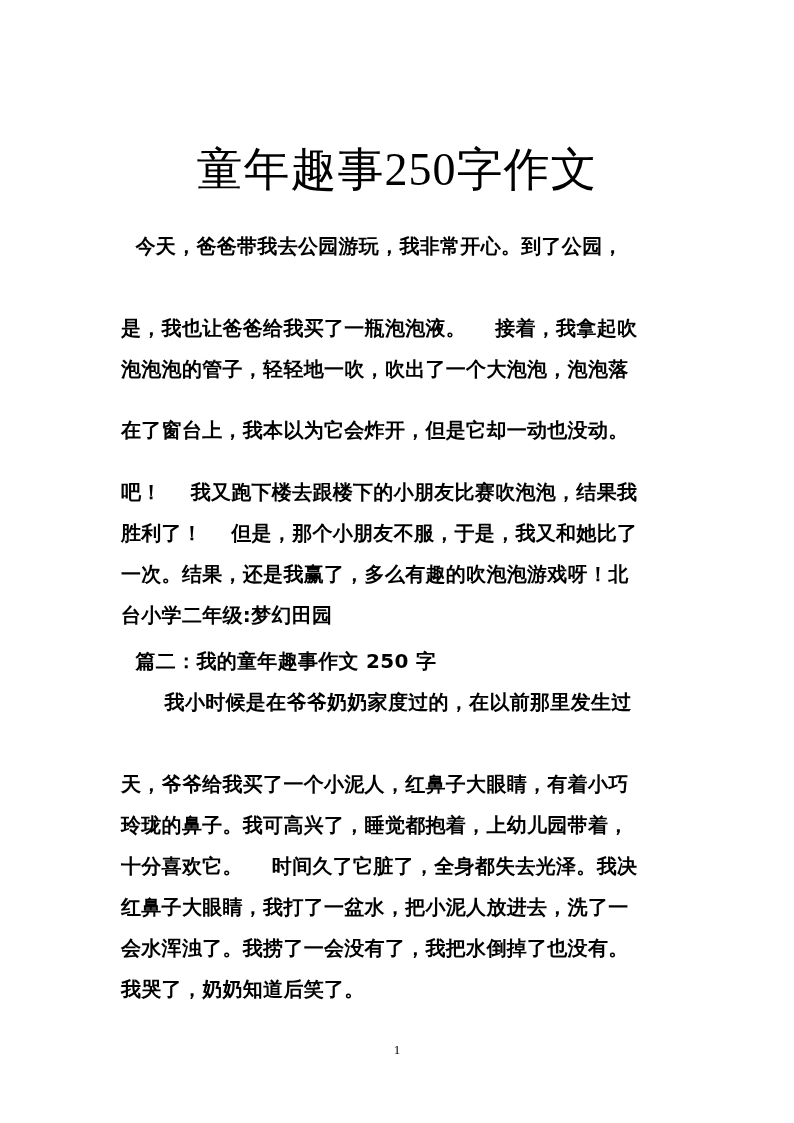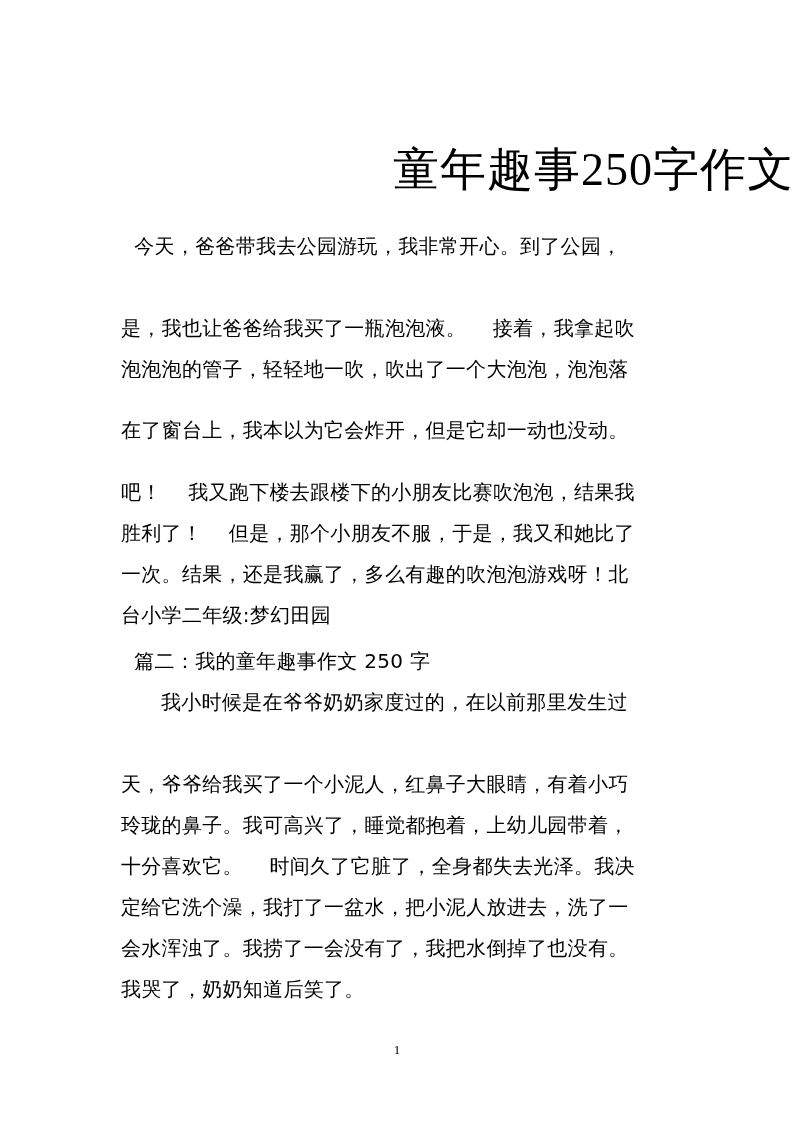--- a/index.html
+++ b/index.html
@@ -20,35 +20,36 @@
       left: 0; top: 0;
       width: 794px;
       height: 1123px;
       background: #ffffff;
     }
     .title {
       position: absolute;
       left: 0;
       width: 794px;
       top: 140px;
-      text-align: right;
+      text-align: center;
       font-family: "Liberation Serif", "DejaVu Serif", serif;
       font-size: 46px;
       line-height: 60px;
       letter-spacing: 1px;
       white-space: nowrap;
     }
     .line {
       position: absolute;
       left: 121px;
       font-size: 20px;
       line-height: 28px;
       white-space: pre;
       font-family: "DejaVu Sans", "Liberation Sans", sans-serif;
       letter-spacing: 0.3px;
+      font-weight: bold;
     }
     .page-number {
       position: absolute;
       left: 0;
       width: 794px;
       top: 1042px;
       text-align: center;
       font-family: "Liberation Serif", "DejaVu Serif", serif;
       font-size: 13px;
       line-height: 16px;
@@ -66,18 +67,18 @@
   <div class="line" style="top:416px">在了窗台上，我本以为它会炸开，但是它却一动也没动。</div>
   <div class="line" style="top:478px">吧！    我又跑下楼去跟楼下的小朋友比赛吹泡泡，结果我</div>
   <div class="line" style="top:519px">胜利了！    但是，那个小朋友不服，于是，我又和她比了</div>
   <div class="line" style="top:560px">一次。结果，还是我赢了，多么有趣的吹泡泡游戏呀！北</div>
   <div class="line" style="top:601px">台小学二年级:梦幻田园</div>
   <div class="line" style="top:647px">  篇二：我的童年趣事作文 250 字</div>
   <div class="line" style="top:688px">      我小时候是在爷爷奶奶家度过的，在以前那里发生过</div>
   <div class="line" style="top:770px">天，爷爷给我买了一个小泥人，红鼻子大眼睛，有着小巧</div>
   <div class="line" style="top:811px">玲珑的鼻子。我可高兴了，睡觉都抱着，上幼儿园带着，</div>
   <div class="line" style="top:852px">十分喜欢它。    时间久了它脏了，全身都失去光泽。我决</div>
-  <div class="line" style="top:893px">定给它洗个澡，我打了一盆水，把小泥人放进去，洗了一</div>
+  <div class="line" style="top:893px">红鼻子大眼睛，我打了一盆水，把小泥人放进去，洗了一</div>
   <div class="line" style="top:934px">会水浑浊了。我捞了一会没有了，我把水倒掉了也没有。</div>
   <div class="line" style="top:975px">我哭了，奶奶知道后笑了。</div>
 
   <div class="page-number">1</div>
 </div>
 
 </body></html>

